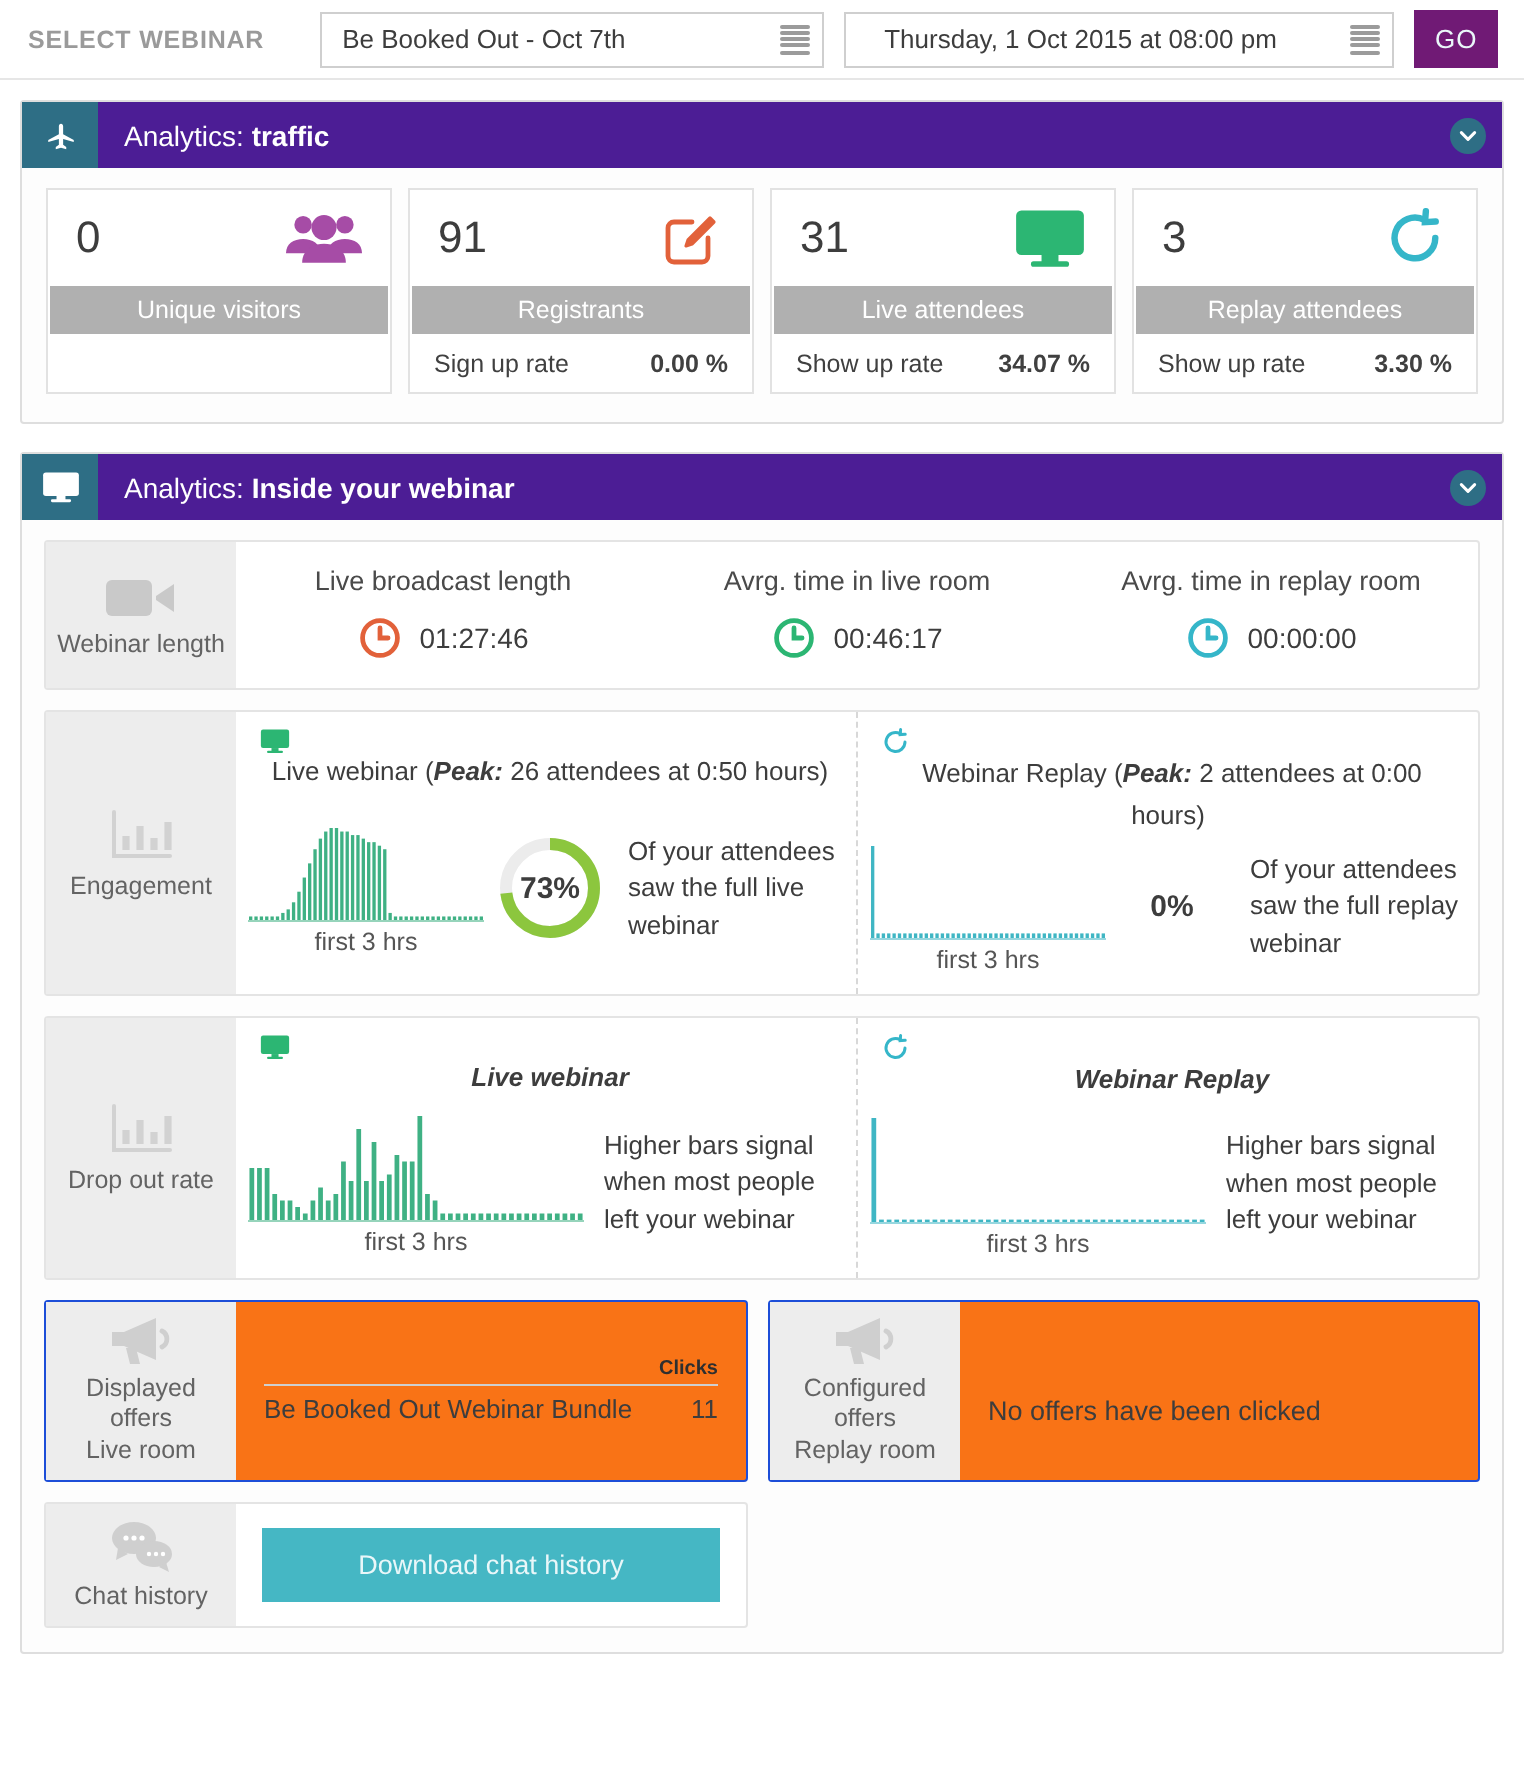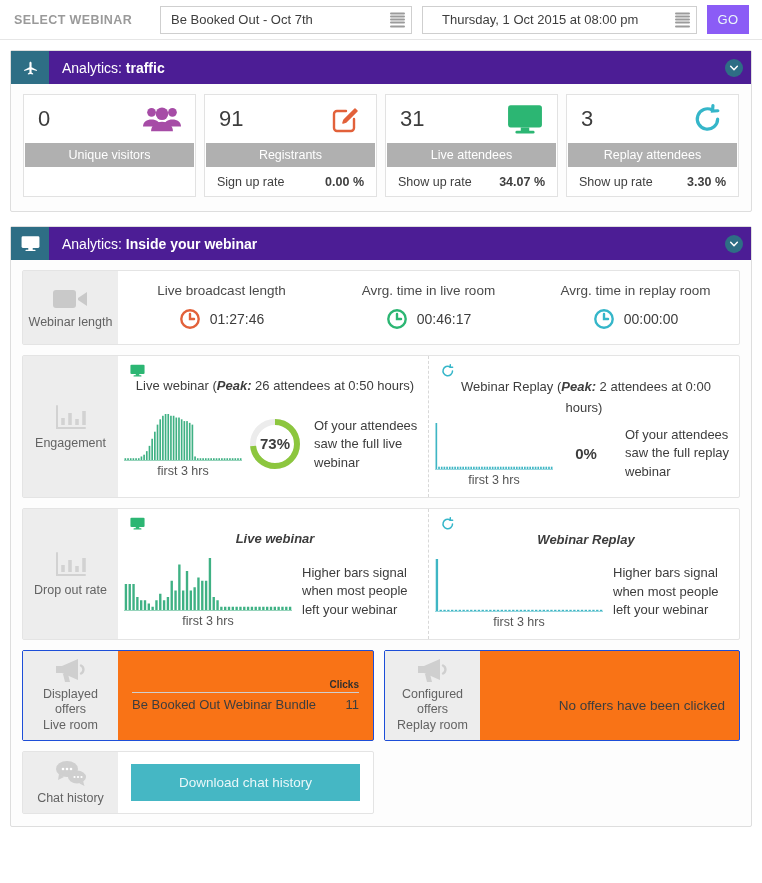--- a/index.html
+++ b/index.html
@@ -42,21 +42,21 @@
     transform: translateY(-50%);
     width: 15px; height: 15px;
     display: flex; flex-direction: column;
     justify-content: space-between;
   }
   .select-handle i {
     display: block; height: 2px; background: #9b9b9b; border-radius: 1px;
   }
   .go-btn {
     height: 29px; min-width: 42px;
-    background: #8b5cf6;
+    background: #701a75;
     color: #eaf7f9;
     border: none;
     font-size: 13px; letter-spacing: .5px;
     display: flex; align-items: center; justify-content: center;
     cursor: pointer;
     padding: 0 10px;
   }
 
   
   .page { padding: 10px 10px 0 10px; }
@@ -191,21 +191,21 @@
   .offer-replay { flex: 1; }
   .offer-body { flex: 1; padding: 10px 14px; position: relative; display: flex; flex-direction: column; justify-content: center; }
   .offer-table { width: 100%; border-collapse: collapse; font-size: 13px; }
   .offer-table th {
     text-align: right; font-weight: 700; font-size: 10px;
     border-bottom: 1px solid #cfcfcf; padding: 2px 0 2px 0; color: #2f2f2f;
   }
   .offer-table th.l { text-align: left; border-bottom: 1px solid #cfcfcf; }
   .offer-table td { padding: 4px 0 2px 0; font-size: 13px; color: #3d3d3d; }
   .offer-table td.r { text-align: right; }
-  .offer-empty { font-size: 13.5px; color: #3d3d3d; text-align: right; margin-top: 20px; }
+  .offer-empty { font-size: 13.5px; color: #3d3d3d; text-align: left; margin-top: 20px; }
 
   
   .chat-row { display: flex; }
   .chat-block { display: flex; border: 1px solid #e4e4e4; background: #fff; flex: 0 0 352px; border-radius: 2px; }
   .chat-body { flex: 1; display: flex; align-items: center; padding: 12px 13px; }
   .dl-btn {
     flex: 1; background: #45b7c4; color: #e9f7f9;
     border: none; padding: 11px 0; font-size: 13.5px;
     cursor: pointer; text-align: center;
   }

